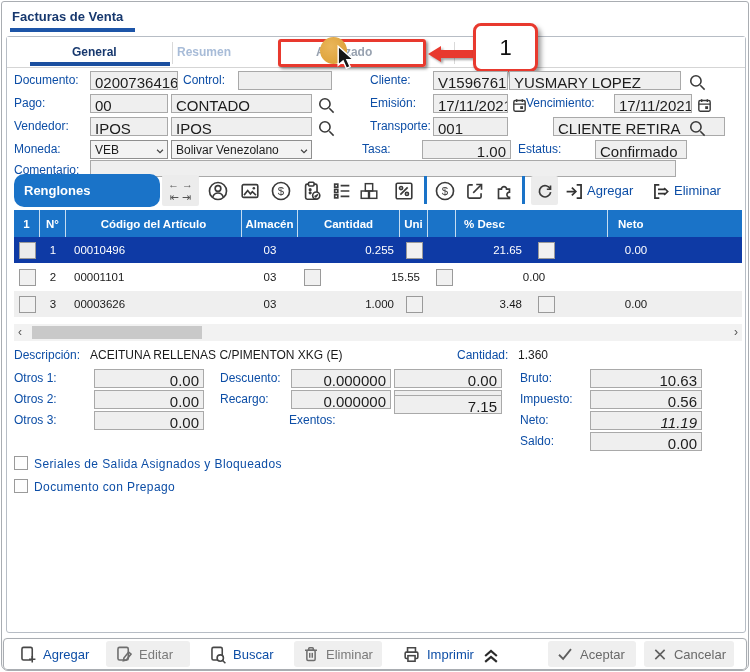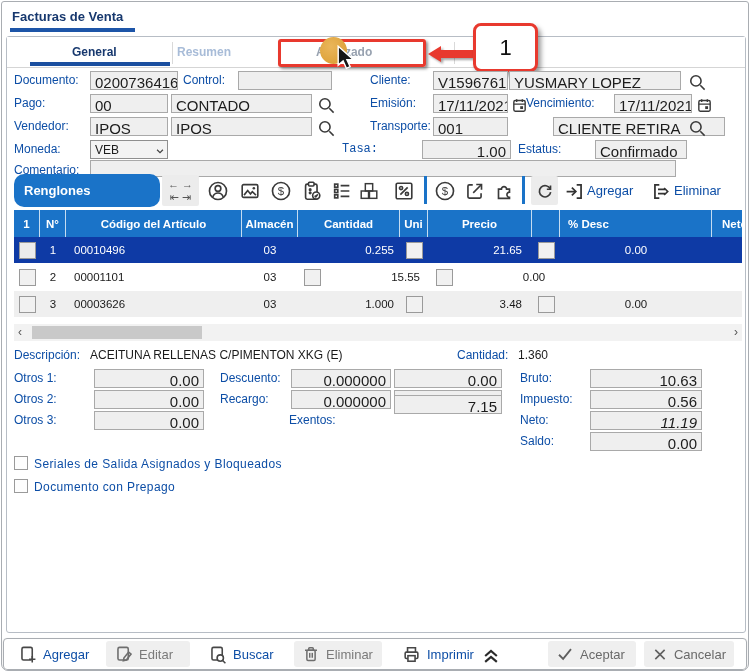--- a/index.html
+++ b/index.html
@@ -118,21 +118,24 @@
       <svg width="19" height="19" viewBox="0 0 24 24" fill="none" stroke="currentColor" stroke-width="2">
         <circle cx="10" cy="10" r="6.5"></circle>
         <line x1="15.5" y1="15.5" x2="21" y2="21"></line>
       </svg>
     </div>
 
   <div class="lbl" style="left:12px;top:140px;">Moneda:</div>
   <div class="sel" style="left:88px;top:138px;width:78px;"><span>VEB</span><span class="chev"><svg width="10" height="10" viewBox="0 0 24 24" fill="none" stroke="currentColor" stroke-width="3">
           <path d="M5,9 L12,16 L19,9"></path>
         </svg></span></div>
-  <div class="lbl" style="left:340px;top:140px;font-family:Liberation Mono, monospace;">Tasa:</div>
+  <div class="sel" style="left:169px;top:138px;width:141px;"><span>Bolivar Venezolano</span><span class="chev"><svg width="10" height="10" viewBox="0 0 24 24" fill="none" stroke="currentColor" stroke-width="3">
+          <path d="M5,9 L12,16 L19,9"></path>
+        </svg></span></div>
+  <div class="lbl" style="left:360px;top:140px;">Tasa:</div>
   <div class="inp r" style="left:420px;top:138px;width:89px;">1.00</div>
   <div class="lbl" style="left:516px;top:140px;">Estatus:</div>
   <div class="inp" style="left:593px;top:138px;width:92px;">Confirmado</div>
 
   <div class="lbl" style="left:12px;top:161px;">Comentario:</div>
   <div class="inp" style="left:88px;top:158px;width:586px;height:17px;"></div>
 
   <div class="abs" style="left:12px;top:172px;width:146px;height:33px;background:#1a73c8;color:#fff;font-size:13px;font-weight:bold;display:flex;align-items:center;padding-left:10px;border-radius:10px;">Renglones</div>
   <div class="icobtn graybg" style="left:160px;top:173px;width:37px;height:31px;flex-direction:column;font-size:11px;line-height:13px;color:#555;">
       <span>←&nbsp;→</span>
@@ -239,21 +242,20 @@
 
   <div class="abs" style="left:12px;top:208px;width:728px;height:109px;overflow:hidden;">
 
     <div style="display:flex;width:820px;background:#1a73c8;">
       <div class="hdrcell" style="width:26px;">1</div>
       <div class="hdrcell" style="width:26px;">N°</div>
       <div class="hdrcell" style="width:176px;">Código del Artículo</div>
       <div class="hdrcell" style="width:56px;">Almacén</div>
       <div class="hdrcell" style="width:102px;">Cantidad</div>
       <div class="hdrcell" style="width:28px;">Uni</div>
-      <div class="hdrcell" style="width:104px;">Precio</div>
       <div class="hdrcell" style="width:28px;"></div>
       <div class="hdrcell" style="width:152px;justify-content:flex-start;padding-left:8px;">% Desc</div>
       <div class="hdrcell" style="width:122px;justify-content:flex-start;padding-left:10px;border-right:none;">Neto</div>
     </div>
 
     <div class="trow" style="background:#0e3aa5;color:#fff;">
       <div class="tcell" style="width:26px;">
           <span class="cbox" style="background:#ececec;"></span>
         </div>
       <div class="tcell" style="width:26px;justify-content:center;">1</div>

